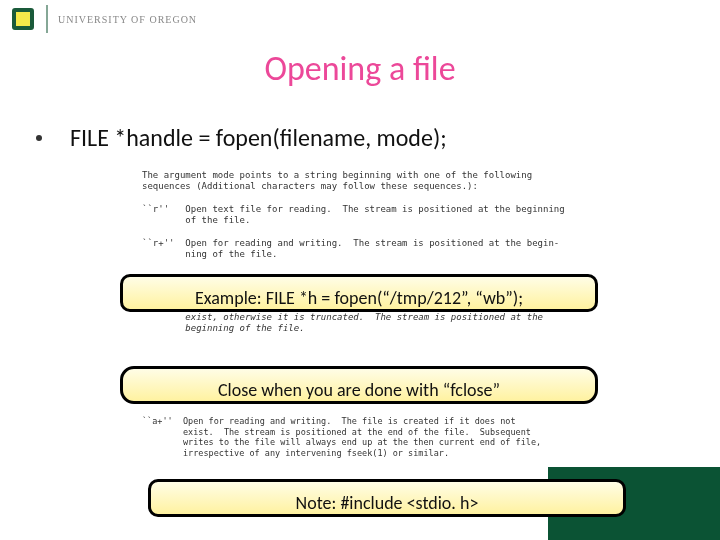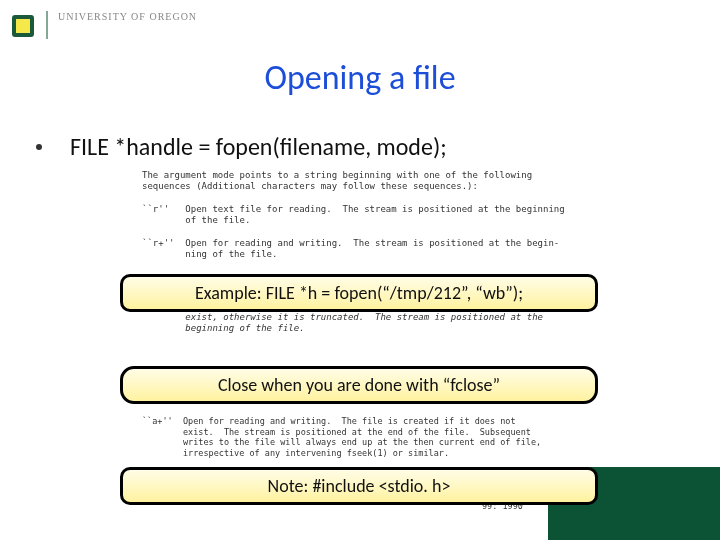--- a/index.html
+++ b/index.html
@@ -6,23 +6,23 @@
   body {
     width: 720px;
     height: 540px;
     background: #fff;
     font-family: Calibri, Arial, sans-serif;
     position: relative;
     overflow: hidden;
   }
   .header {
     display: flex;
+    align-items: center;
     padding: 2px 12px 6px 8px;
     height: 42px;
-    margin-top: 9px;
   }
   .logo {
     width: 30px; height: 30px;
     border-radius: 4px;
     background: #fff;
     display: flex; align-items: center; justify-content: center;
     margin-right: 8px;
   }
   .logo-o {
     width: 22px; height: 22px;
@@ -34,21 +34,21 @@
     width: 2px; height: 28px; background: #1a5a3a88; margin-right: 10px;
   }
   .univ {
     font-size: 10px; letter-spacing: 1px; color: #888;
     font-family: Georgia, serif;
   }
   .title {
     text-align: center;
     font-size: 34px;
     margin-top: 6px;
-    color: #1d4ed8;
+    color: #ec4899;
     font-weight: 400;
   }
   .bullet-row {
     display: flex; align-items: center;
     margin: 34px 0 6px 36px;
     gap: 14px;
   }
   .bullet-dot {
     width: 6px; height: 6px; border-radius: 50%;
     background: #333; margin-right: 14px;
@@ -72,27 +72,27 @@
   .cb3 { top: 416px; font-size: 8.5px; }
   .cb4 { top: 480px; left: 460px; width: 220px; font-size: 8.5px; }
   .callout {
     position: absolute;
     left: 120px;
     width: 478px;
     height: 38px;
     border: 3px solid #000;
     border-radius: 10px;
     background: linear-gradient(#fffde6, #fff2a0);
-    display: flex; align-items: center; justify-content: center;
+    display: flex; align-items: flex-end; justify-content: center;
     font-size: 18px;
     color: #111;
   }
   .co1 { top: 274px; }
   .co2 { top: 366px; border-radius: 14px; }
-  .co3 { top: 467px; }
+  .co3 { top: 479px; margin-left: 28px; }
   .green-bar {
     position: absolute;
     left: 548px; top: 467px;
     width: 172px; height: 73px;
     background: #0b5334;
   }
 </style>
 </head>
 <body>
 

